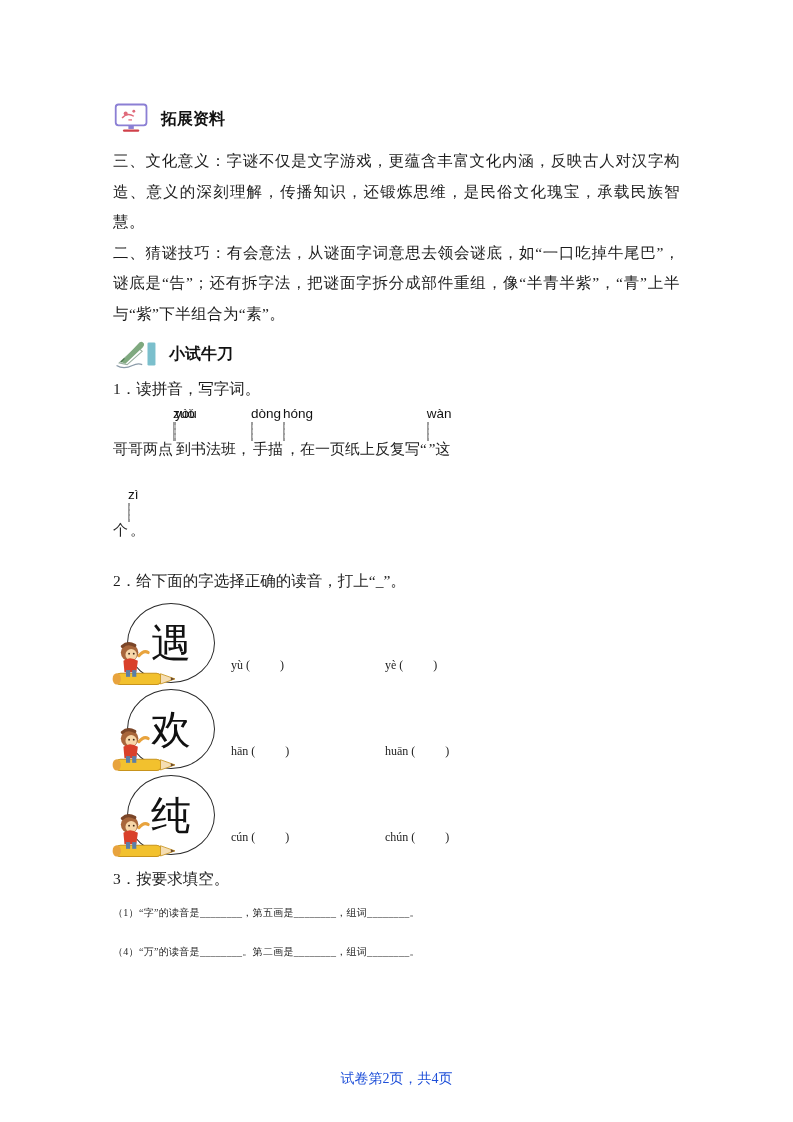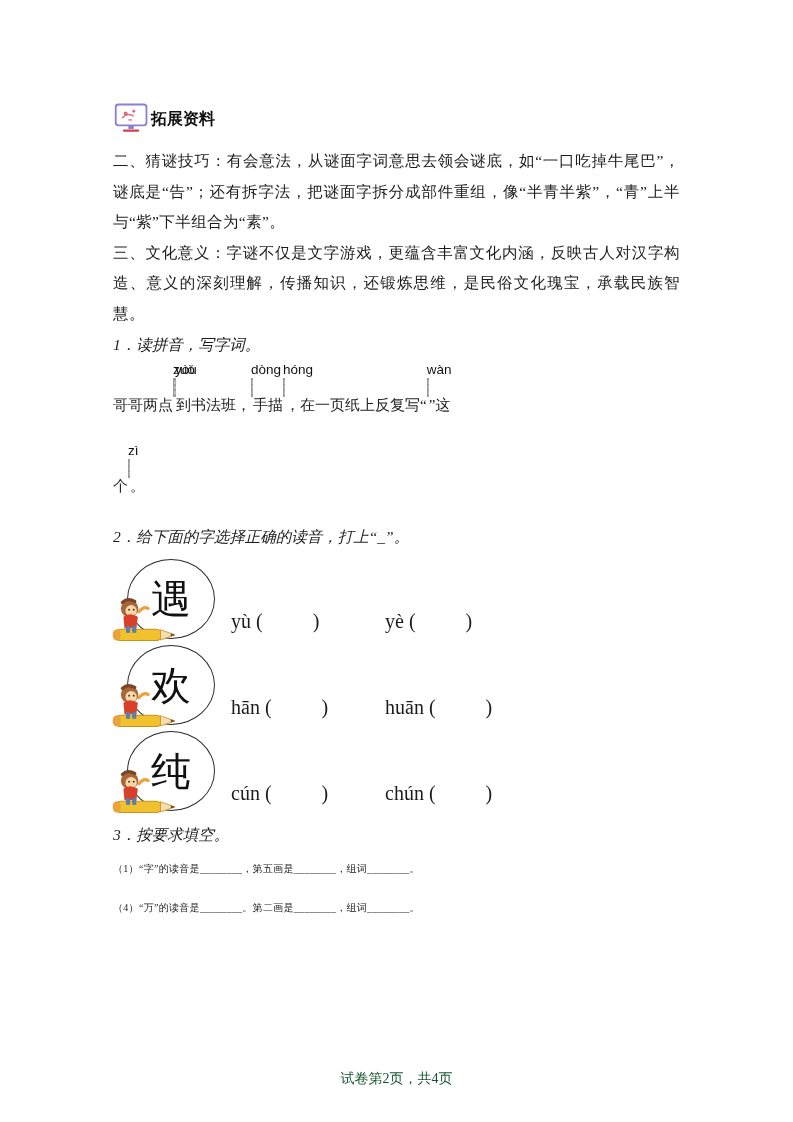--- a/index.html
+++ b/index.html
@@ -7,34 +7,34 @@
     position:relative;
     width:793px; height:1122px;
     background:#ffffff;
     box-sizing:border-box;
     padding:100px 113px 0 113px;
     font-family:"Liberation Serif","DejaVu Serif",serif;
     color:#1c1c1c;
     overflow:hidden;
   }
   
-  .section-header { display:flex; align-items:center; height:38px; }
+  .section-header { display:flex; align-items:center; gap:10px; height:38px; }
   .section-title {
     font-family:"Liberation Sans","DejaVu Sans",sans-serif;
     font-weight:bold; font-size:16px; color:#111;
   }
   .hdr-icon { flex:0 0 auto; }
   
   .paragraphs { margin-top:8px; }
   .paragraphs p {
     margin:0; font-size:15.5px; line-height:30.5px;
     text-align:justify; letter-spacing:0.4px;
   }
   
-  .q-label { font-size:15.5px; line-height:24px; margin-top:4px;font-style:italic; }
+  .q-label { font-size:15.5px; line-height:24px; margin-top:4px; }
   
   .q1-row { display:flex; align-items:flex-start; margin-top:4px; }
   .q1-row .txt { line-height:53px; margin-top:18px; white-space:pre; font-size:15px; flex:0 0 auto; }
   .box-unit { position:relative; margin-top:18px; flex:0 0 auto;align-items:flex-end; }
   .box-unit .pinyin {
     position:absolute; top:-17px; left:0; width:100%; text-align:center;
     font-family:Liberation Sans, sans-serif; font-size:13.5px; color:#111;
     line-height:16px;
   }
   .wbox {
@@ -59,30 +59,30 @@
   }
   
   .riddle-row { position:relative; display:flex; align-items:center; height:84px; margin-top:2px; padding-left:14px; }
   .char-circle {
     flex:0 0 auto; width:86px; height:78px;
     border:1px solid #2b2b2b; border-radius:50%;
     display:flex; align-items:center; justify-content:center;
     font-size:40px; color:#111; background:#fff;
   }
   .mascot { position:absolute; left:-4px; bottom:-7px; width:68px; height:52px; }
-  .opt { white-space:pre; font-size:20px; color:#1c1c1c;margin-top:44px; }
+  .opt { white-space:pre; font-size:12px; color:#1c1c1c;margin-top:44px; }
   .opt1 { margin-left:16px; width:126px; }
   .opt2 { margin-left:28px; }
   
   .q3-items { margin-top:2px; }
   .q3-items div { font-size:10px; line-height:39px; letter-spacing:0.3px; }
   
   .footer {
     position:absolute; left:0; bottom:34px; width:100%;
-    text-align:center; font-size:14px; color:#14532d;
+    text-align:center; font-size:14px; color:#1d4ed8;
   }
   svg { display:block; }
 </style>
 </head>
 <body>
 
 <div class="page">
 
   <svg width="0" height="0" style="position:absolute">
     <symbol id="monkey" viewBox="0 0 66 50">
@@ -111,24 +111,36 @@
         <circle cx="23" cy="9.5" r="1.6" fill="#E06A7A"></circle>
         <path d="M17 19 L21 19" stroke="#E06A7A" stroke-width="1.4"></path>
         <rect x="17" y="25" width="6" height="4" fill="#8B7FD4"></rect>
         <rect x="11" y="29.5" width="18" height="2.6" rx="1.3" fill="#D0404A"></rect>
       </svg>
     </span>
     <span class="section-title">拓展资料</span>
   </div>
 
   <div class="paragraphs">
+    <p>三、文化意义：字谜不仅是文字游戏，更蕴含丰富文化内涵，反映古人对汉字构造、意义的深刻理解，传播知识，还锻炼思维，是民俗文化瑰宝，承载民族智慧。</p>
     <p>二、猜谜技巧：有会意法，从谜面字词意思去领会谜底，如“一口吃掉牛尾巴”，谜底是“告”；还有拆字法，把谜面字拆分成部件重组，像“半青半紫”，“青”上半与“紫”下半组合为“素”。</p>
-    <p>三、文化意义：字谜不仅是文字游戏，更蕴含丰富文化内涵，反映古人对汉字构造、意义的深刻理解，传播知识，还锻炼思维，是民俗文化瑰宝，承载民族智慧。</p>
-  </div>
-
+  </div>
+
+  <div class="section-header" style="margin-top:6px">
+    <span class="hdr-icon">
+      <svg width="46" height="36" viewBox="0 0 52 40">
+        <path d="M4 33 Q12 38 22 33 Q28 30 33 32" fill="none" stroke="#8a9aa8" stroke-width="1.4"></path>
+        <path d="M7 30 L27 12 L33 17 L16 32 Z" fill="#ffffff" stroke="#9ab0a0" stroke-width="1.2"></path>
+        <path d="M9 29 L28 9 Q32 4 35 8 Q36 11 31 15 L14 31 Z" fill="#7FA97F"></path>
+        <path d="M9 29 L13 25" stroke="#4e7a4e" stroke-width="1.4"></path>
+        <rect x="39" y="7" width="9" height="26" rx="1.5" fill="#7BBFCC"></rect>
+      </svg>
+    </span>
+    <span class="section-title">小试牛刀</span>
+  </div>
 
   <div class="q-label">1．读拼音，写字词。</div>
 
   <div class="q1-row">
     <span class="txt">哥哥两点</span>
     <span class="box-unit wbox-pair">
       <span class="pairbox">
         <span class="pinyin">zuǒ</span>
         <span class="wbox"></span>
       </span>

